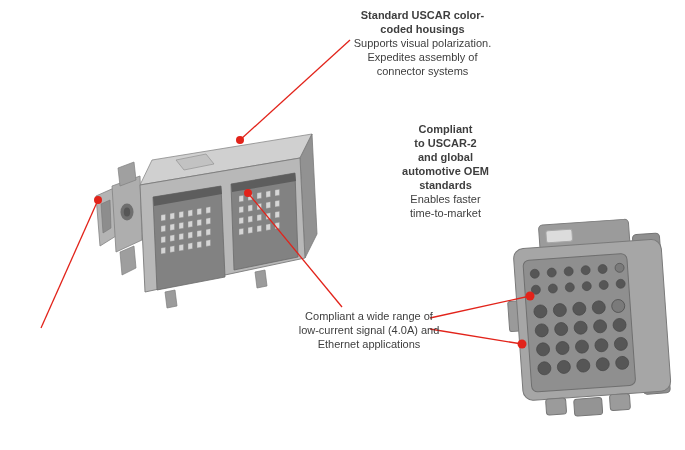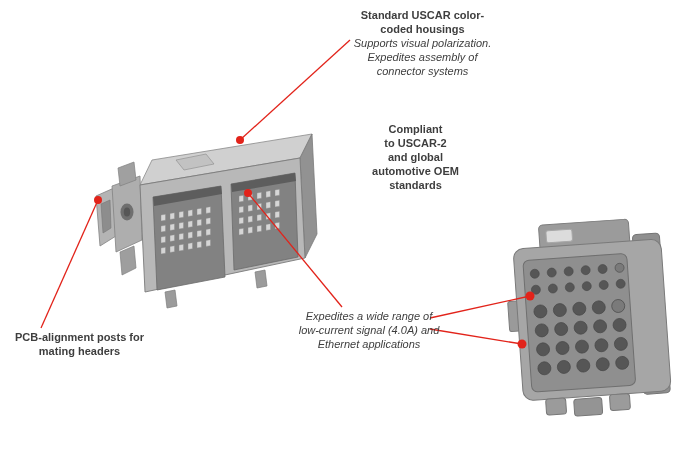--- a/index.html
+++ b/index.html
@@ -13,21 +13,21 @@
   }
   .art { position: absolute; left: 0; top: 0; }
   .callout {
     position: absolute;
     text-align: center;
     color: var(--text-color, #3e3e3e);
     font-size: 11px;
     line-height: 14px;
   }
   .callout-title { font-weight: bold; white-space: pre-line; }
-  .callout-body  { white-space: pre-line; font-style: italic; }
+  .callout-body  { white-space: pre-line; }
   .leader     { stroke: var(--leader-color, #e2231a); stroke-width: 1.3; fill: none; }
   .leader-dot { fill: var(--leader-color, #e2231a); }
 </style>
 </head>
 <body>
 
 <div class="figure">
 
   <svg class="art" width="685" height="450" viewBox="0 0 685 450">
 
@@ -185,32 +185,32 @@
   </svg>
 
   <div class="callout" style="left:330px; top:8px; width:185px;">
     <div class="callout-title">Standard USCAR color-
 coded housings</div>
     <div class="callout-body">Supports visual polarization.
 Expedites assembly of
 connector systems</div>
   </div>
 
-  <div class="callout" style="left:358px; top:122px; width:115px;">
+  <div class="callout" style="left:388px; top:122px; width:115px;">
     <div class="callout-title">Compliant
 to USCAR-2
 and global
 automotive OEM
 standards</div>
+    <div class="callout-body">Enables faster
+time-to-market</div>
   </div>
 
   <div class="callout" style="left:2px; top:330px; width:155px;">
-    <div class="callout-title">PCB-alignment posts for
-mating headers</div>
   </div>
 
   <div class="callout" style="left:280px; top:309px; width:178px;">
-    <div class="callout-body">Expedites a wide range of
+    <div class="callout-body">Compliant a wide range of
 low-current signal (4.0A) and
 Ethernet applications</div>
   </div>
 
 </div>
 
 </body></html>

